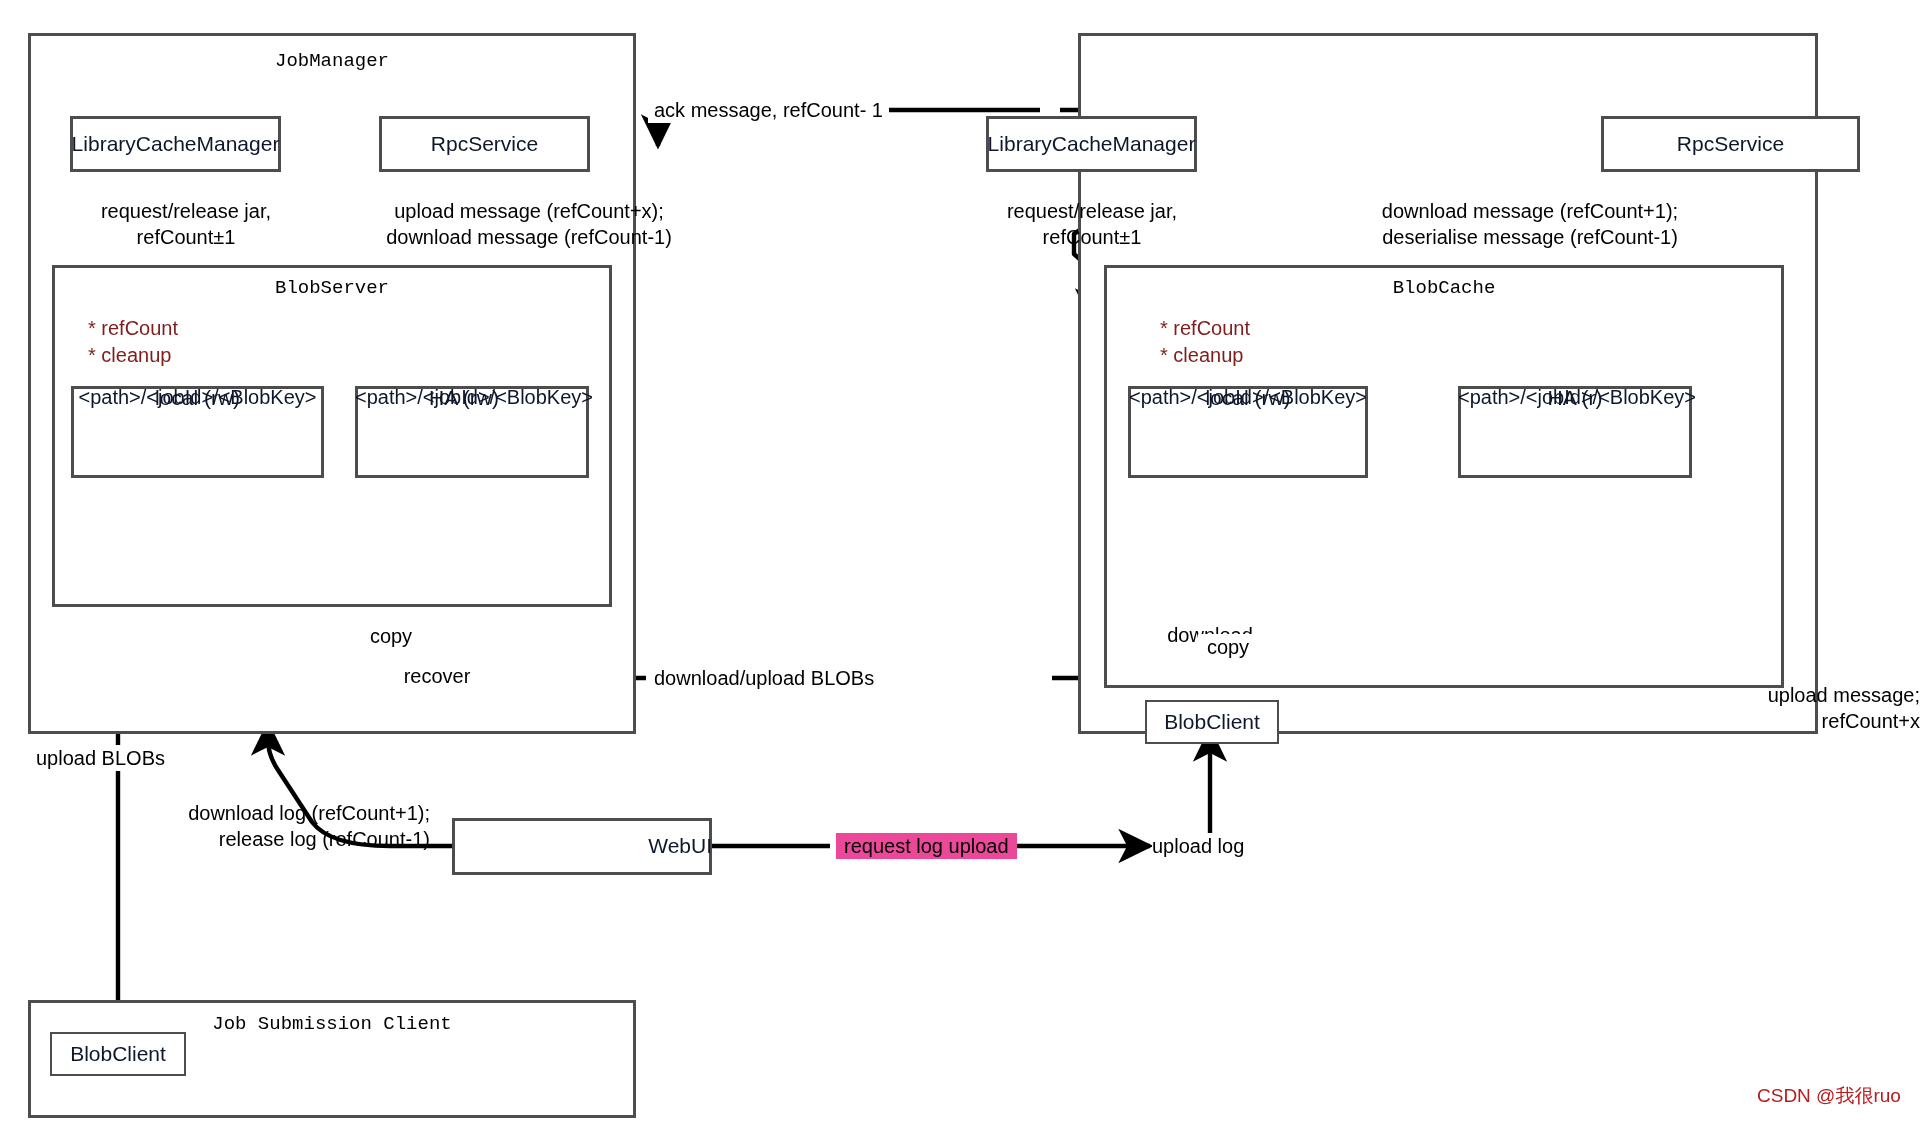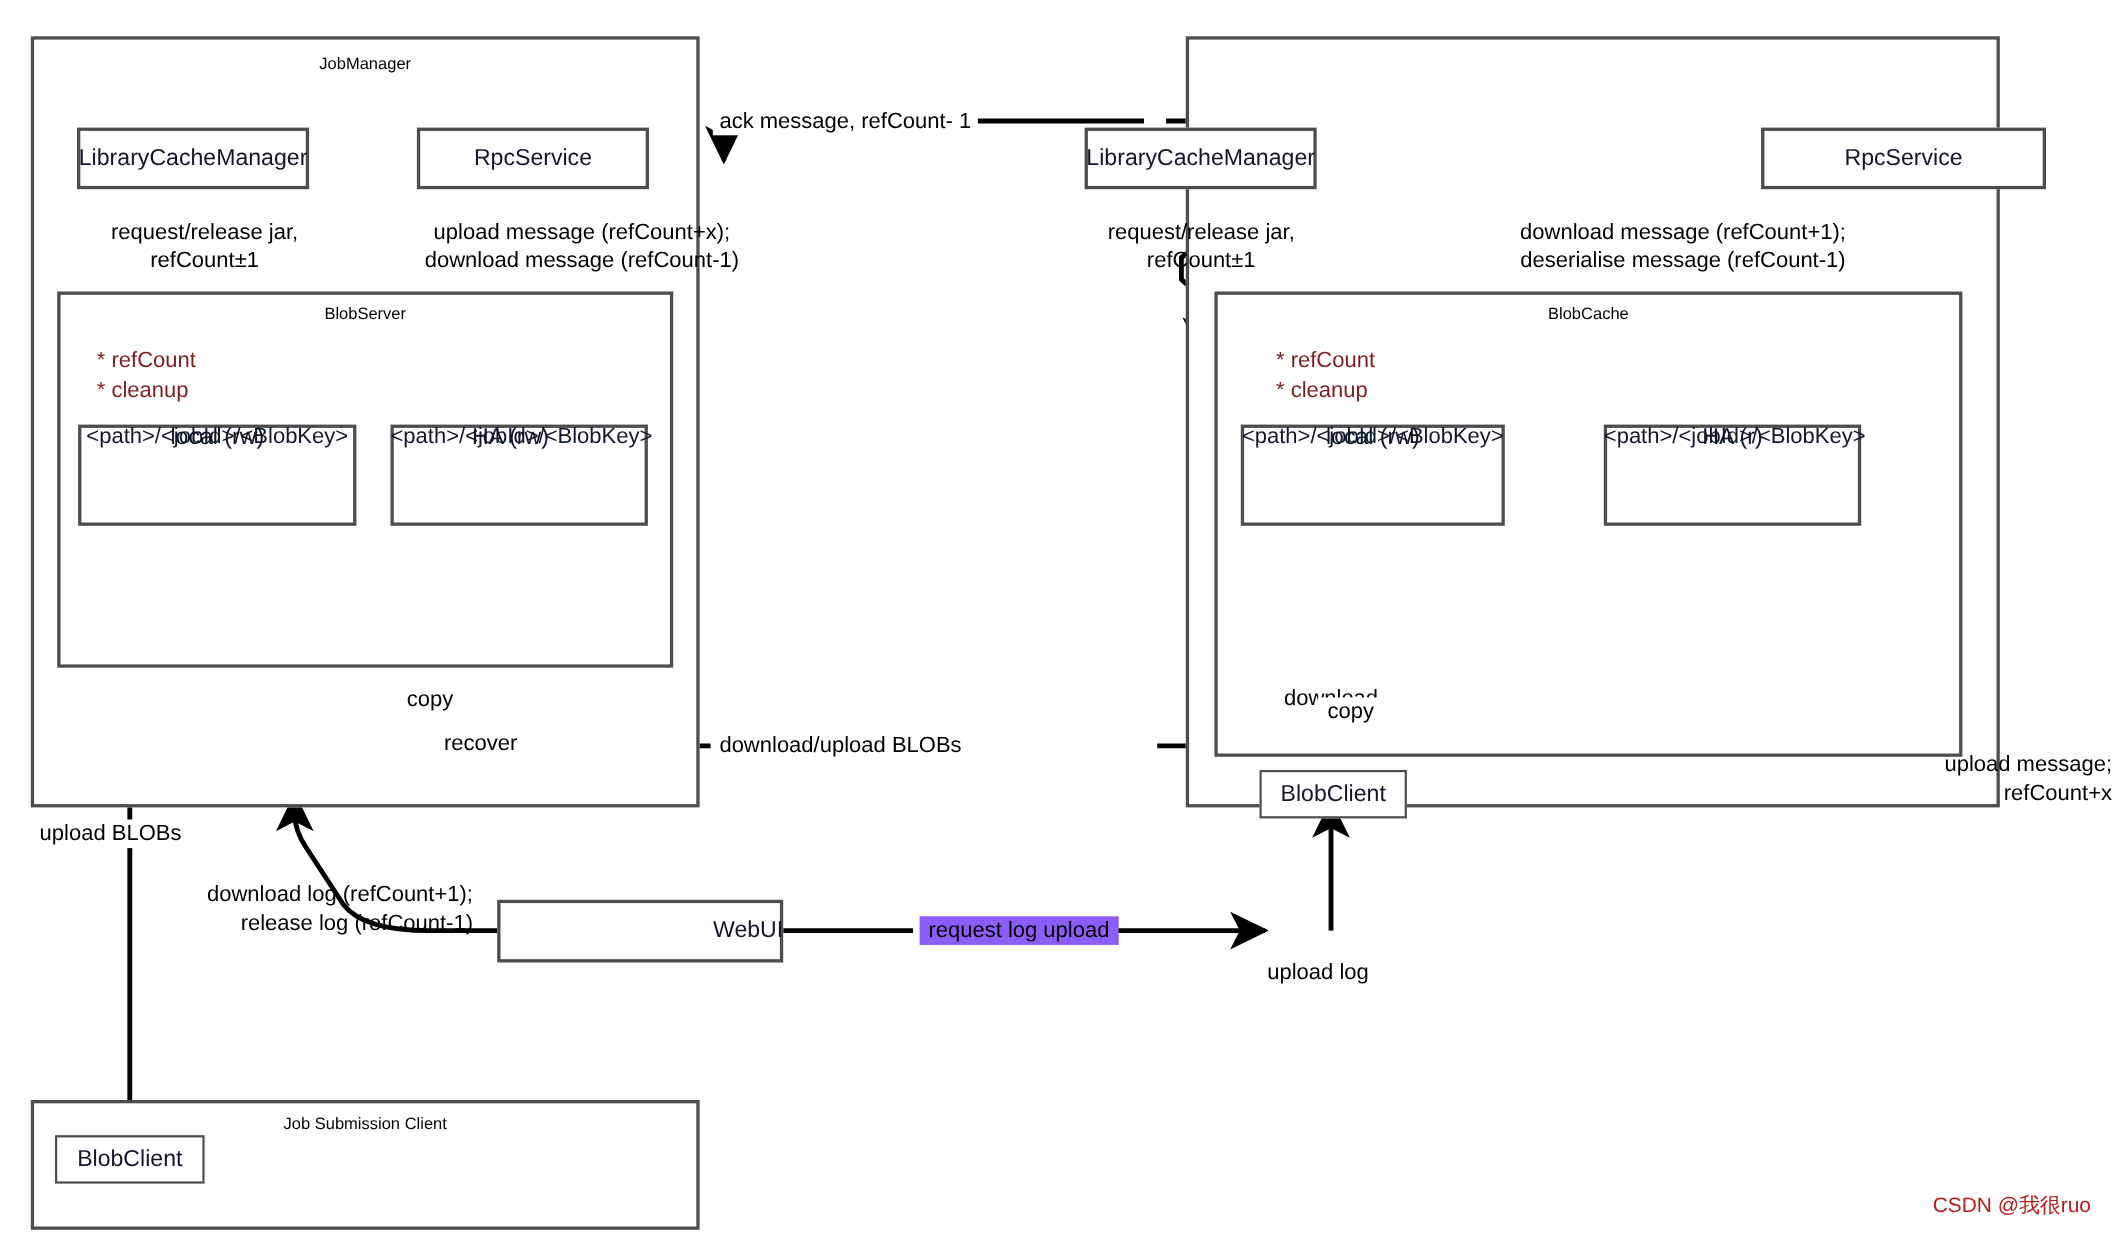--- a/index.html
+++ b/index.html
@@ -1,21 +1,21 @@
 <!DOCTYPE html>
 <html><head>
 <meta charset="utf-8">
 <style>
   html,body{margin:0;padding:0;background:#ffffff;}
   body{font-family:"Liberation Sans",sans-serif;}
   #stage{position:relative;width:1928px;height:1122px;background:#ffffff;overflow:hidden;}
   svg.layer{position:absolute;left:0;top:0;width:1928px;height:1122px;}
   .box{position:absolute;box-sizing:border-box;background:#ffffff;border:3px solid #4d4d4d;}
   .boxthin{position:absolute;box-sizing:border-box;background:#ffffff;border:2px solid #4d4d4d;}
-  .ctitle{position:absolute;text-align:center;color:#000;font-size:15px;white-space:nowrap;}
+  .ctitle{position:absolute;text-align:center;color:#000;font-size:19px;white-space:nowrap;font-family:Liberation Mono, monospace;}
   .lbl{position:absolute;color:#000;font-size:20px;line-height:26px;white-space:pre;}
   .lbl.c{text-align:center;}
   .lbl.r{text-align:right;}
   .bullets{position:absolute;color:#7f1d1d;font-size:20px;line-height:27px;white-space:pre;}
   .wm{position:absolute;color:#b91c1c;font-size:19px;white-space:nowrap;}
   .boxlabel{position:absolute;width:100%;text-align:center;color:#0f172a;font-size:21px;}
   .inner-top{top:14px;}
   .inner-bot{top:52px;font-size:20px;}
 </style>
 </head>
@@ -143,25 +143,25 @@
   <div class="boxlabel inner-bot" style="left:1458px;top:386px;width:234px;">&lt;path&gt;/&lt;jobId&gt;/&lt;BlobKey&gt;</div>
 
   <div class="lbl c" style="left:1148px;top:622px;width:124px;background:#fff;">download</div>
   <div class="lbl c" style="left:1198px;top:634px;width:60px;background:#fff;">copy</div>
 
   <div class="boxthin" style="left:1145px;top:700px;width:134px;height:44px;"></div>
   <div class="boxlabel" style="left:1145px;top:710px;width:134px;">BlobClient</div>
 
   <div class="lbl r" style="left: 1560px; top: 682px; width: 360px; white-space: pre;">upload message;
 refCount+x</div>
-  <div class="lbl" style="left:1152px;top:833px;width:160px;background:#fff;margin-top:38px;">upload log</div>
+  <div class="lbl" style="left:1152px;top:833px;width:160px;background:#fff;">upload log</div>
 
   <div class="lbl" style="left:648px;top:97px;background:#fff;padding:0 6px;">ack message, refCount- 1</div>
   <div class="lbl" style="left:646px;top:665px;background:#fff;padding:0 8px;">download/upload BLOBs</div>
-  <div class="lbl" style="left:836px;top:833px;background:#8b5cf6;padding:0 8px;">request log upload</div>
+  <div class="lbl" style="left:836px;top:833px;background:#ec4899;padding:0 8px;">request log upload</div>
 
   <div class="lbl" style="left:36px;top:745px;background:#fff;">upload BLOBs</div>
 
   <div class="box" style="left: 28px; top: 1000px; width: 608px; height: 118px;"></div>
   <div class="ctitle" style="left: 28px; top: 1013px; width: 608px;">Job Submission Client</div>
   <div class="boxthin" style="left:50px;top:1032px;width:136px;height:44px;"></div>
   <div class="boxlabel" style="left:50px;top:1042px;width:136px;">BlobClient</div>
 
   <div class="wm" style="left:1757px;top:1083px;">CSDN @我很ruo</div>
 </div>

